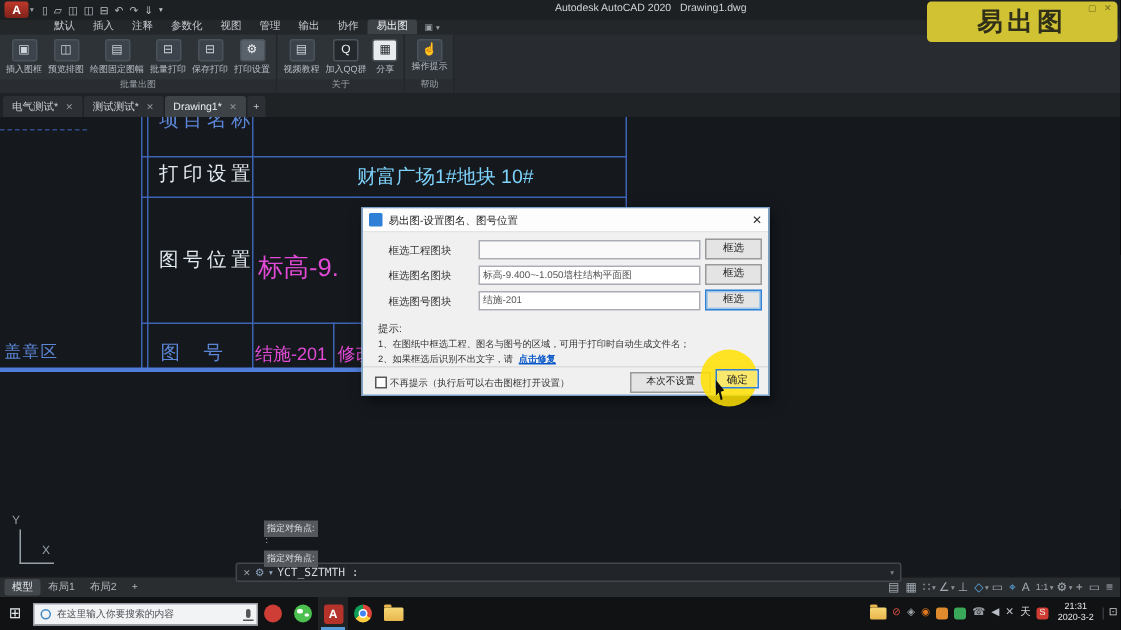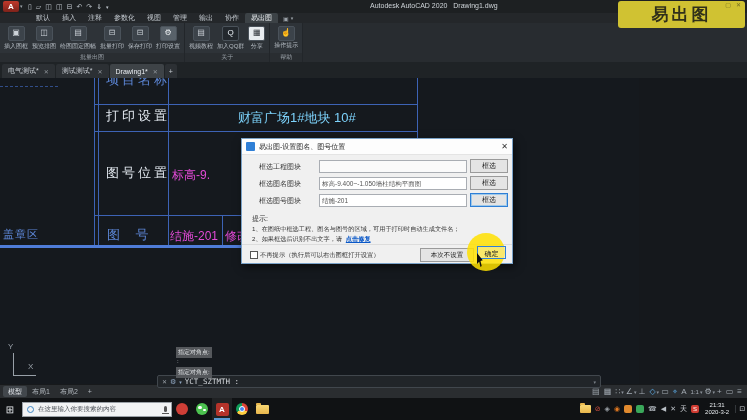--- a/index.html
+++ b/index.html
@@ -190,21 +190,21 @@
     <div class="tl" style="left:94px;top:26px;width:324px;height:1px;"></div>
     <div class="tl" style="left:94px;top:53px;width:324px;height:1px;"></div>
     <div class="tl" style="left:94px;top:137px;width:324px;height:1px;"></div>
     <div class="tl" style="left:222px;top:137px;width:1px;height:31px;"></div>
     <div class="tl" style="left:0;top:167px;width:420px;height:3px;background:#4f7cd8;"></div>
 
     <span class="abs nw" style="left:106px;top:-7px;font-size:13px;color:#5c86d6;letter-spacing:3px;">项目名称</span>
     <span class="abs nw" style="left:106px;top:29px;font-size:13px;color:#e2e8ef;letter-spacing:3px;">打印设置</span>
     <span class="abs nw" style="left:238px;top:31px;font-size:13px;color:#7dd3fc;">财富广场1#地块 10#</span>
     <span class="abs nw" style="left:106px;top:86px;font-size:13px;color:#e2e8ef;letter-spacing:3px;">图号位置</span>
-    <span class="abs nw" style="left:172px;top:89px;font-size:12px;color:#e24ad6;">标高-9.</span>
+    <span class="abs nw" style="left:172px;top:89px;font-size:17px;color:#e24ad6;">标高-9.</span>
     <span class="abs nw" style="left:107px;top:148px;font-size:13px;color:#5c86d6;letter-spacing:6px;">图 号</span>
     <span class="abs nw" style="left:170px;top:150px;font-size:12px;color:#e24ad6;">结施-201</span>
     <span class="abs nw" style="left:225px;top:150px;font-size:12px;color:#e24ad6;">修改</span>
     <span class="abs nw" style="left:3px;top:149px;font-size:11px;color:#5c86d6;letter-spacing:1px;">盖章区</span>
 
     <span class="abs" style="left:707px;top:2px;font-size:7px;color:#9aa2ab;">北</span>
     <div class="abs" style="left:688px;top:10px;width:46px;height:46px;border-radius:50%;background:rgba(130,136,144,.22);border:1px solid rgba(160,166,174,.28);">
       <span class="abs" style="left:0;top:15px;width:46px;text-align:center;font-size:13px;color:#b0b7bf;">上</span>
     </div>
     <span class="abs" style="left:678px;top:29px;font-size:7px;color:#9aa2ab;">西</span>

